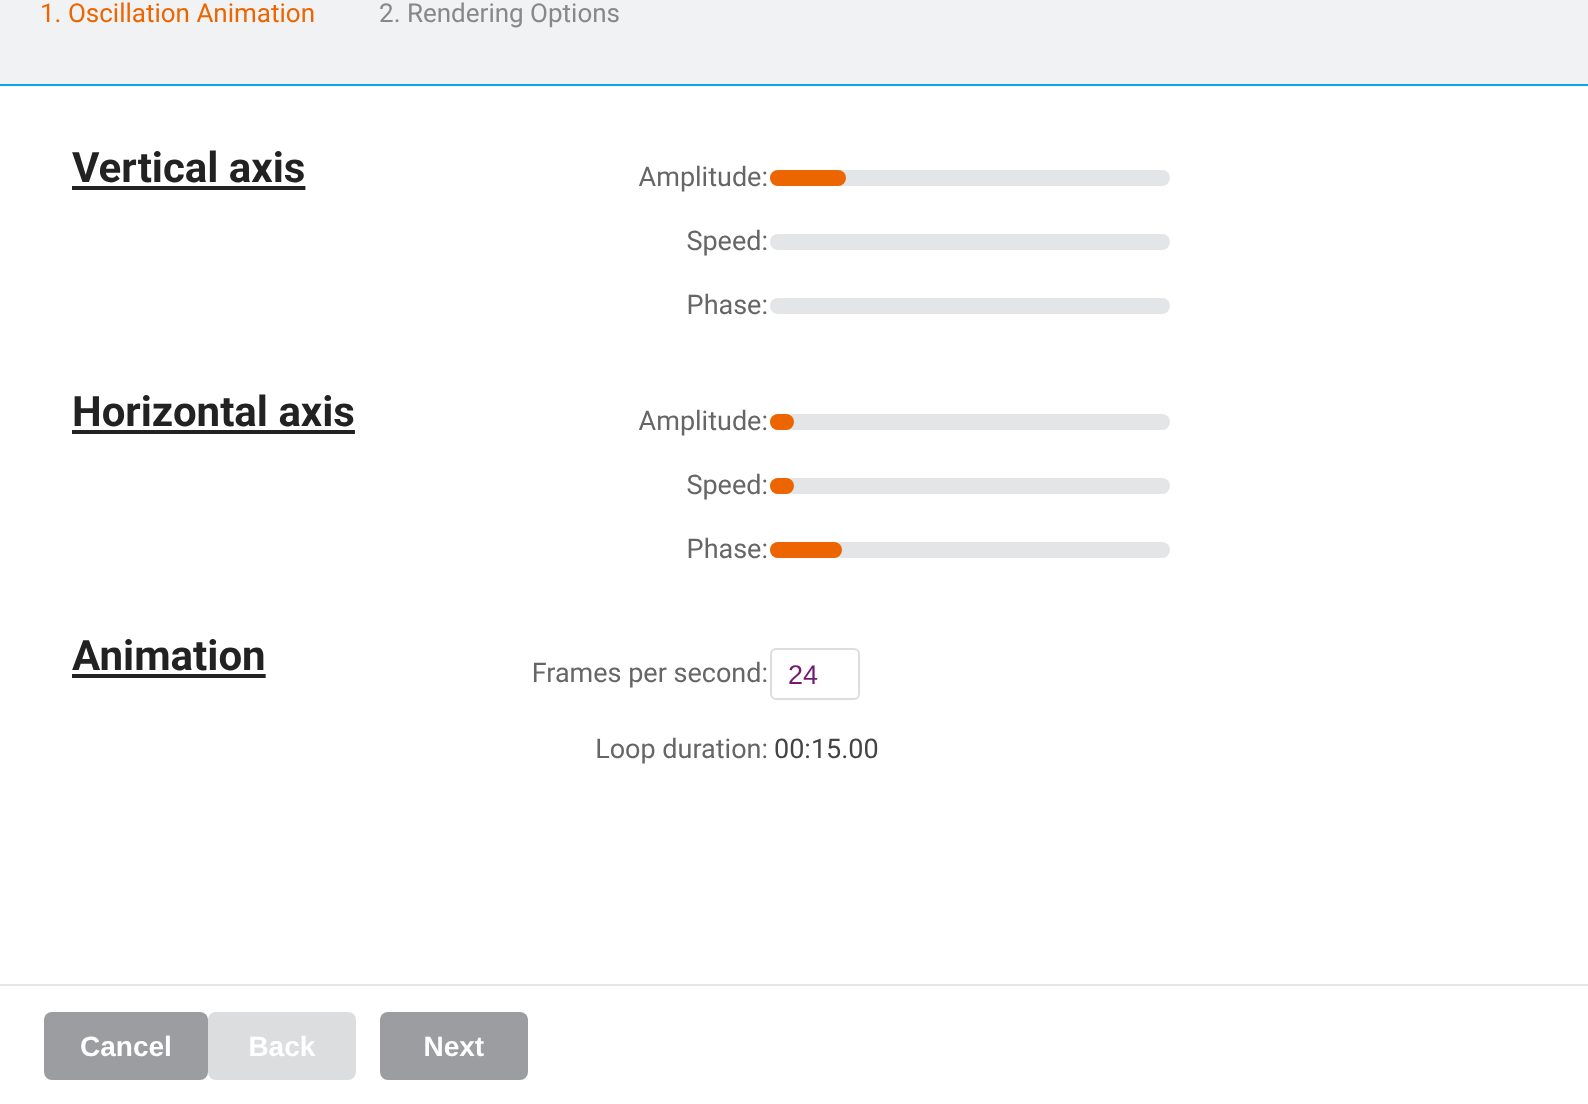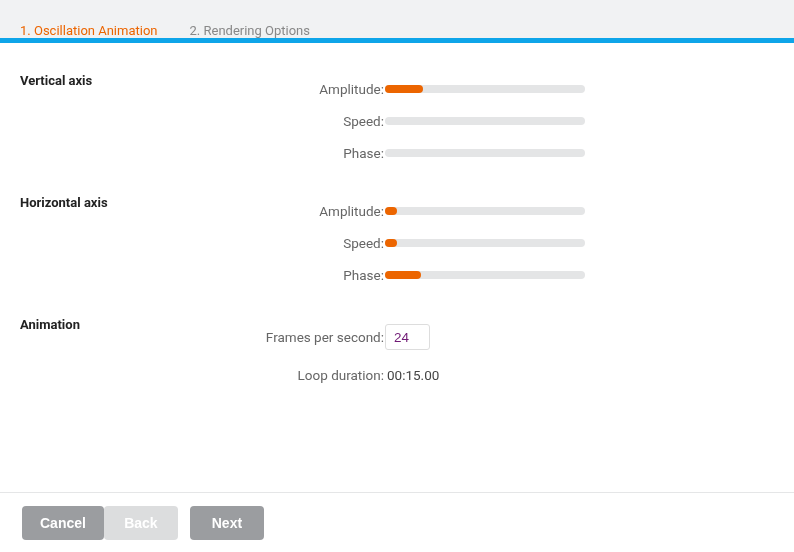--- a/index.html
+++ b/index.html
@@ -12,24 +12,24 @@
       width: 794px;
       height: 552px;
       background: #fff;
       color: #333;
       display: flex;
       flex-direction: column;
       overflow: hidden;
     }
     .tabs-header {
       background: #f1f2f3;
-      border-bottom: 5px solid #0ea5e9;
+      border-bottom: 1px solid #0ea5e9;
       height: 43px;
       display: flex;
-      align-items: flex-end;
+      align-items: flex-start;
       padding: 0 20px;
       gap: 32px;
     }
     .tab-item {
       font-size: 13px;
       color: #888;
       cursor: pointer;
     }
     .tab-item.active {
       color: #ec6500;
@@ -37,24 +37,25 @@
     .content {
       flex: 1;
       padding: 30px 0 0 0;
     }
     .section-row {
       display: flex;
       margin-bottom: 4px;
     }
     .section-heading {
       width: 225px;
-      padding-left: 20px;
-      font-size: 13px;
+      padding-left: 36px;
+      font-size: 21px;
       font-weight: 700;
       color: #222;
+      text-decoration: underline;
     }
     .fields {
       flex: 1;
     }
     .field-row {
       display: flex;
       align-items: center;
       height: 32px;
     }
     .field-label {

